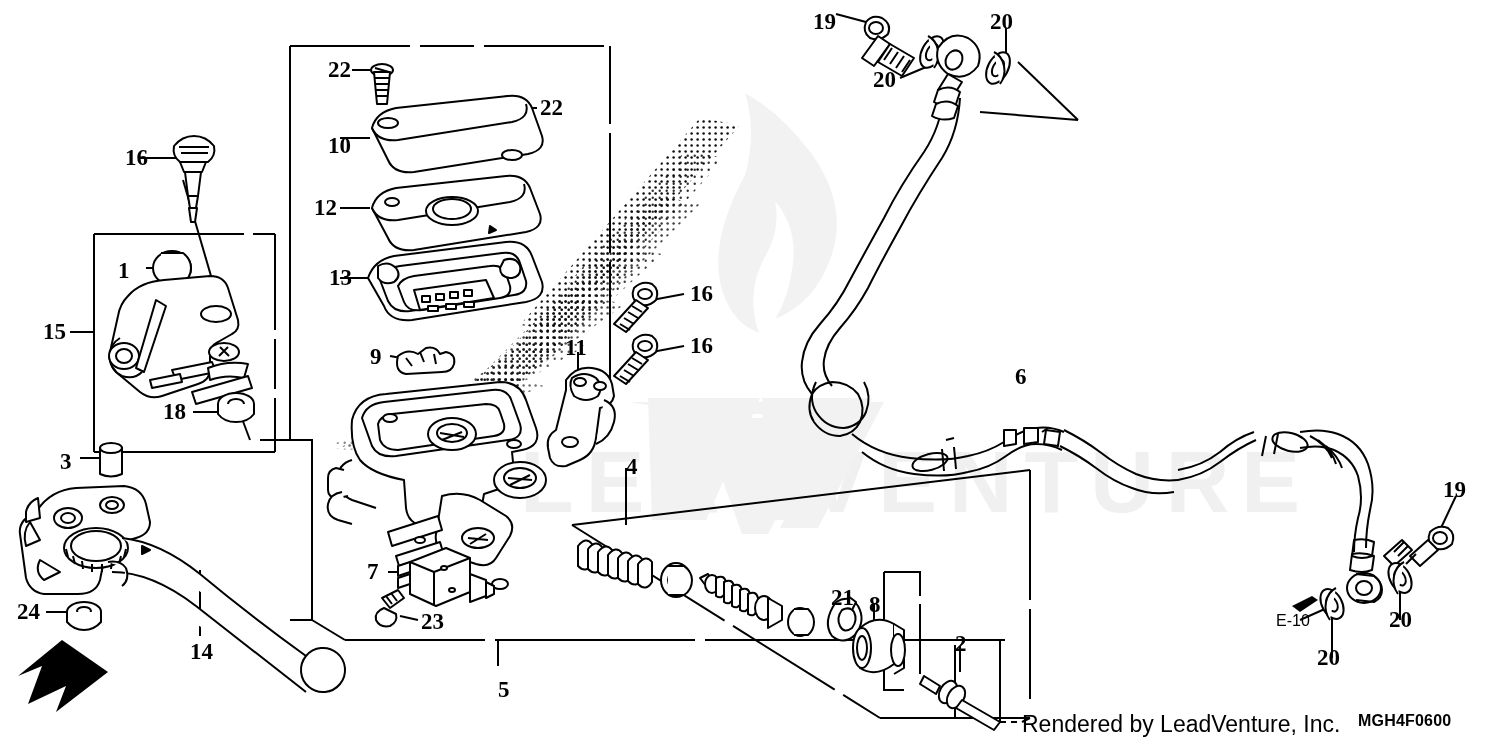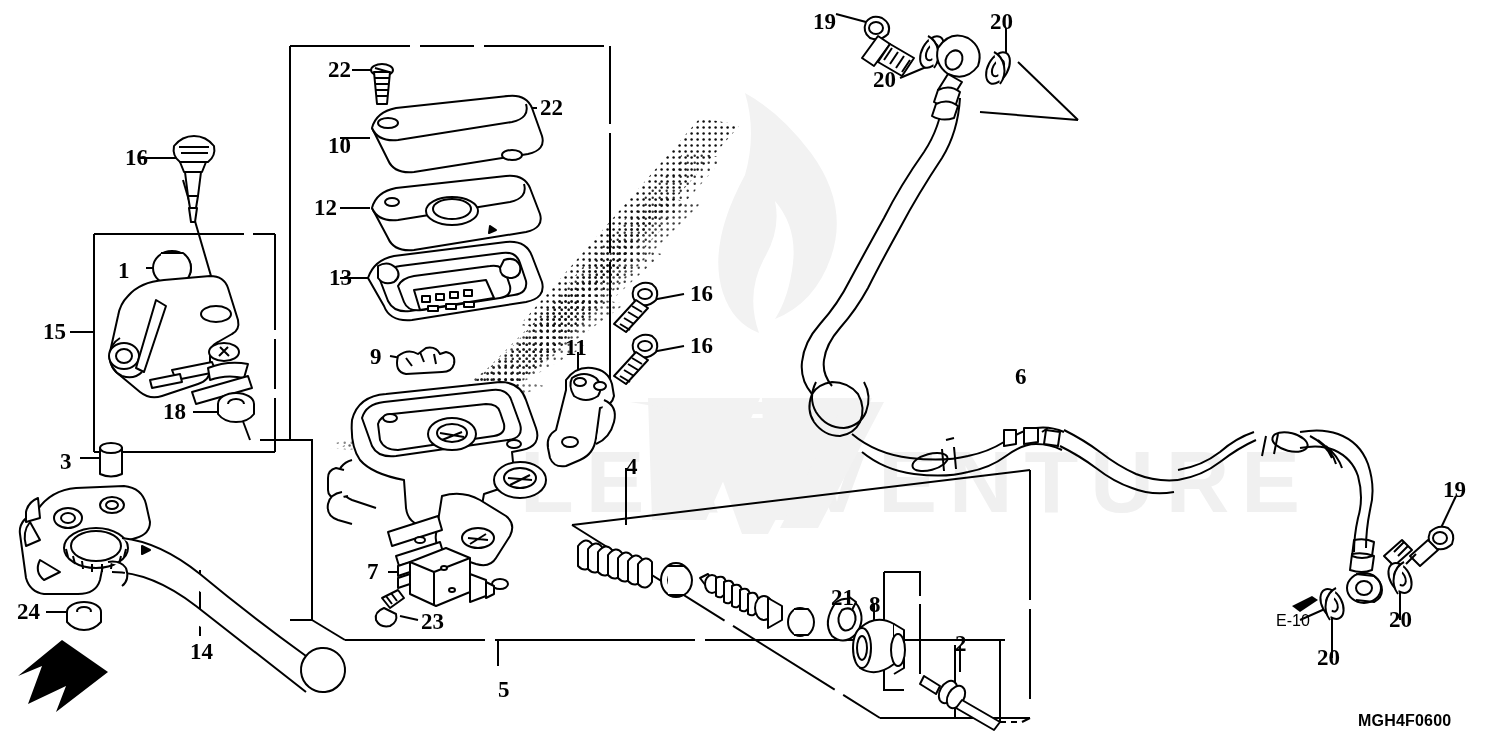--- a/index.html
+++ b/index.html
@@ -477,15 +477,16 @@
 <div class="lbl" style="left:1389px;top:608px;">20</div>
 <div class="lbl" style="left:1317px;top:646px;">20</div>
 <div class="lbl" style="left:831px;top:586px;">21</div>
 <div class="lbl" style="left:328px;top:58px;">22</div>
 <div class="lbl" style="left:540px;top:96px;">22</div>
 <div class="lbl" style="left:421px;top:610px;">23</div>
 <div class="lbl" style="left:17px;top:600px;">24</div>
 
 <div id="e10">E-10</div>
 <div id="frlabel">FR.</div>
+<div class="footer" id="rendered">Rendered by LeadVenture, Inc.</div>
 <div class="footer" id="partno">MGH4F0600</div>
 
 </div>
 
 </body></html>

